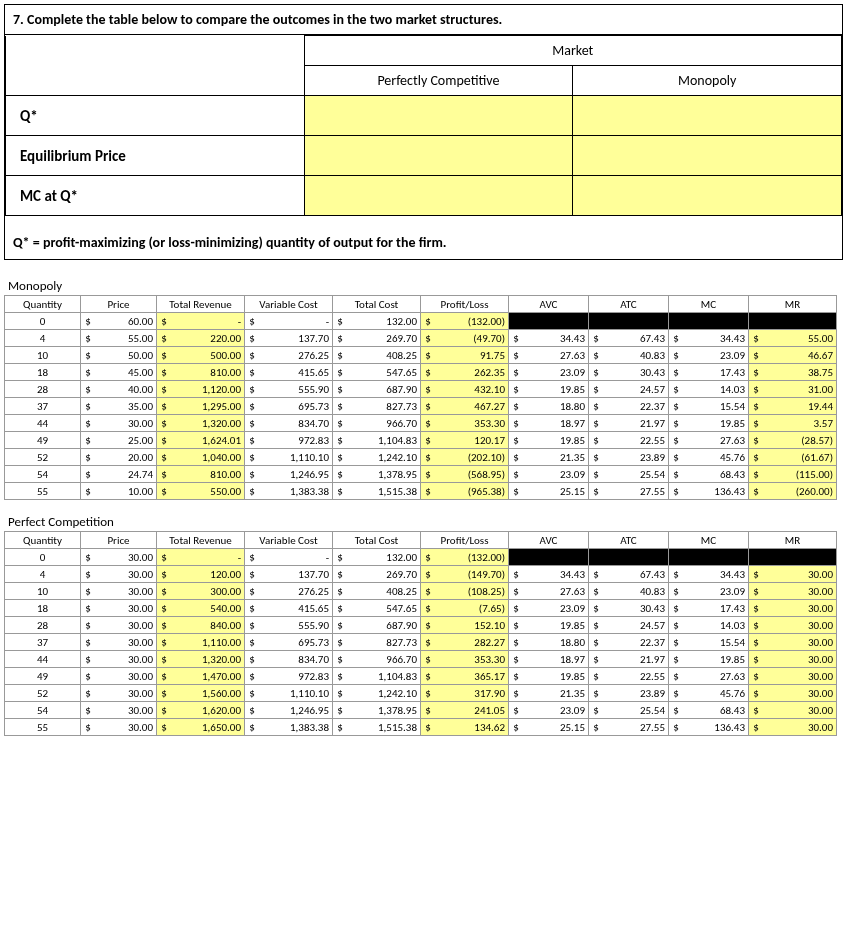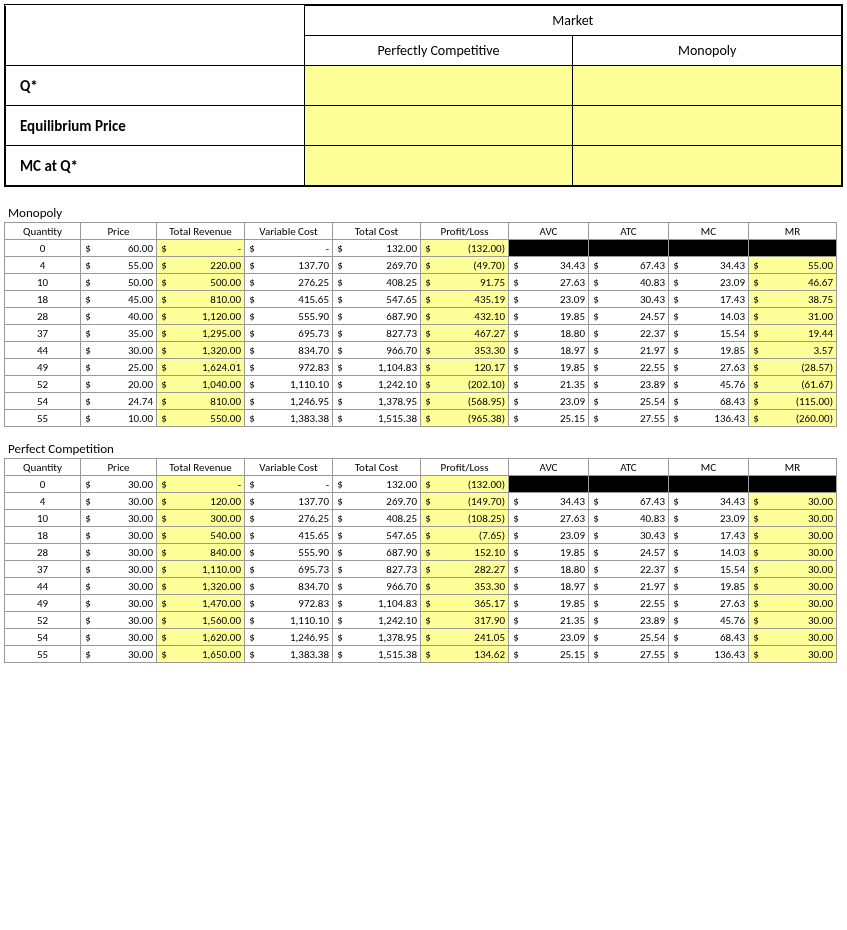--- a/index.html
+++ b/index.html
@@ -88,20 +88,21 @@
     text-align: right;
     padding-right: 3px;
   }
   .hl { background: #ffff99; }
   .blk { background: #000; }
 </style>
 </head>
 <body>
 
 <div class="q7-wrap">
+  <div class="q7-title">7. Complete the table below to compare the outcomes in the two market structures.</div>
   <table class="cmp-table">
     <tbody>
         <tr>
       <td class="rowlbl" rowspan="2" style="border-top:none;border-bottom:none;"></td>
       <th colspan="2" class="mkt">Market</th>
     </tr>
     <tr>
       <th style="width:270px;">Perfectly Competitive</th>
       <th style="width:270px;">Monopoly</th>
     </tr>
@@ -115,20 +116,21 @@
       <td class="yellow"></td>
       <td class="yellow"></td>
     </tr>
     <tr>
       <td class="rowlbl">MC at Q*</td>
       <td class="yellow"></td>
       <td class="yellow"></td>
     </tr>
   </tbody>
     </table>
+  <div class="footnote">Q* = profit-maximizing (or loss-minimizing) quantity of output for the firm.</div>
 </div>
 
 <div class="section-title">Monopoly</div>
 <table class="data-table" id="monopoly-table">
     <colgroup>
       <col style="width:76px">
       <col style="width:76px">
       <col style="width:88px">
       <col style="width:88px">
       <col style="width:88px">
@@ -324,21 +326,21 @@
         </td>
         <td class="">
           <div class="cell">
             <span class="cur">$</span>
             <span class="val">547.65</span>
           </div>
         </td>
         <td class="hl">
           <div class="cell">
             <span class="cur">$</span>
-            <span class="val">435.19</span>
+            <span class="val">262.35</span>
           </div>
         </td>
         <td class="">
           <div class="cell">
             <span class="cur">$</span>
             <span class="val">23.09</span>
           </div>
         </td>
         <td class="">
           <div class="cell">

